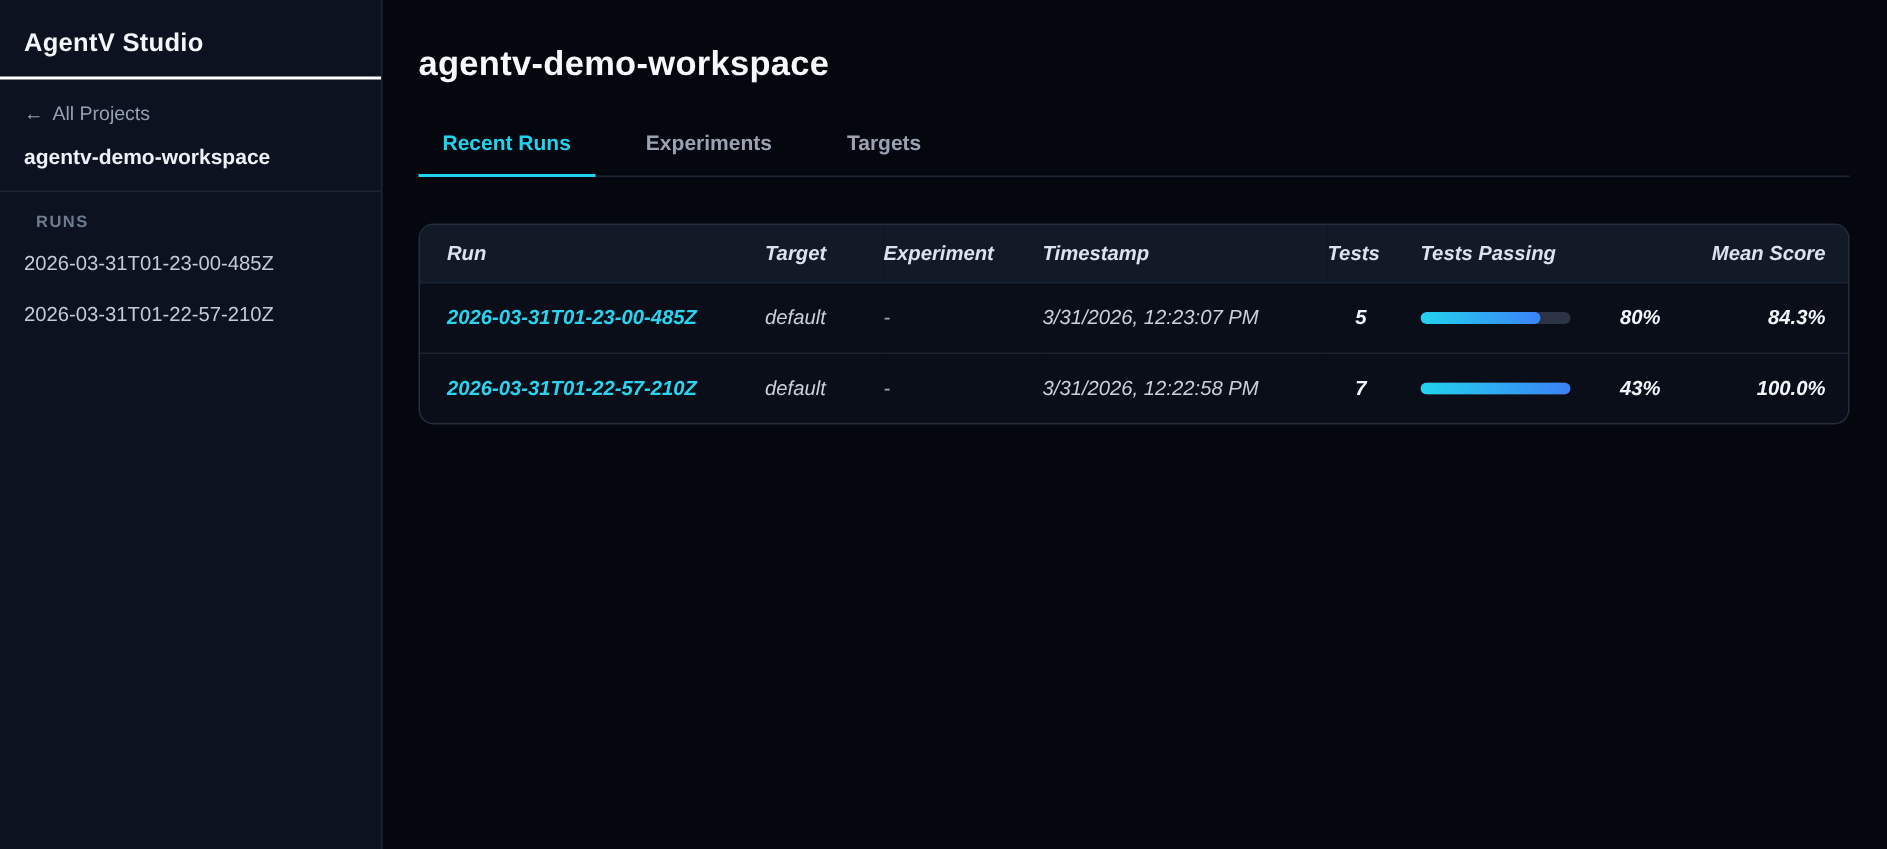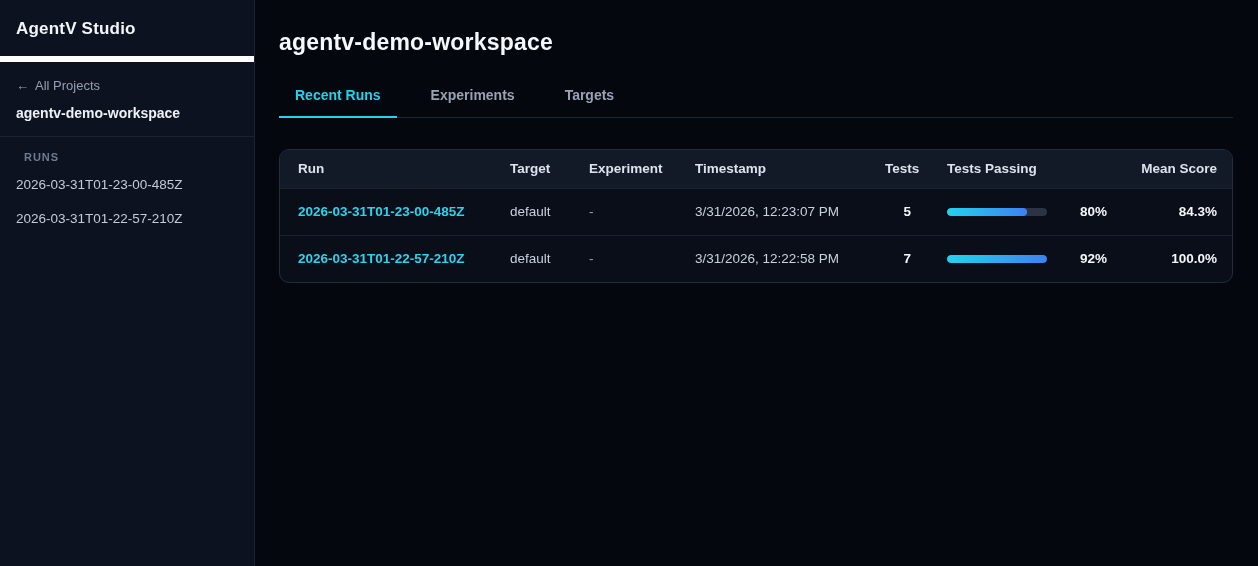--- a/index.html
+++ b/index.html
@@ -15,22 +15,22 @@
   .sidebar {
     width: 255px;
     min-width: 255px;
     height: 100%;
     background: #0c1220;
     border-right: 1px solid #1c2433;
     display: flex;
     flex-direction: column;
   }
   .sidebar-header {
-    padding: 19px 16px 17px;
-    border-bottom: 6px solid #ffffff;
+    padding: 19px 16px 12px;
+    border-bottom: 2px solid #ffffff;
   }
   .app-title {
     font-size: 17px;
     font-weight: 700;
     color: #f3f6fa;
     letter-spacing: 0.2px;
   }
   .sidebar-project {
     padding: 14px 16px 15px;
     border-bottom: 1px solid #1c2433;
@@ -105,20 +105,21 @@
     border: 1px solid #242e3f;
     border-radius: 10px;
     overflow: hidden;
     background: #0a0e18;
   }
   table {
     width: 100%;
     border-collapse: collapse;
     table-layout: fixed;
     font-size: 13.5px;
+    font-style: italic;
   }
   thead tr { background: #121927; height: 38px; }
   th {
     font-weight: 600;
     color: #dde3ec;
     text-align: left;
     white-space: nowrap;
   }
   tbody tr { height: 47px; border-top: 1px solid #1b2332; }
   td { white-space: nowrap; }
@@ -231,21 +232,21 @@
     <td class="col-run"><a class="run-link">2026-03-31T01-22-57-210Z</a></td>
     <td class="cell-muted">default</td>
     <td class="cell-dash">-</td>
     <td class="cell-muted">3/31/2026, 12:22:58 PM</td>
     <td class="col-tests cell-num">7</td>
     <td class="col-pb">
       <div class="pb-wrap">
         <div class="pb-track">
           <div class="pb-fill" style="width: 100%;"></div>
         </div>
-        <div class="pb-label">92%</div>
+        <div class="pb-label">43%</div>
       </div>
     </td>
     <td class="col-score cell-num">100.0%</td>
   </tr>
 </tbody>
     </table>
   </div>
 </main>
 
 </body></html>

